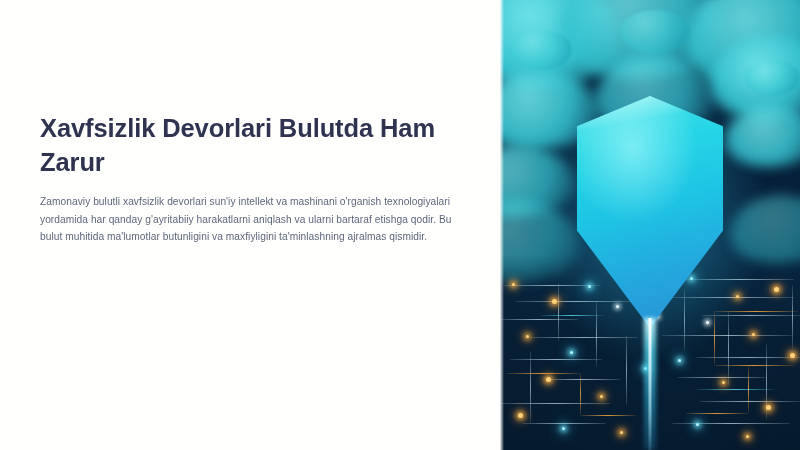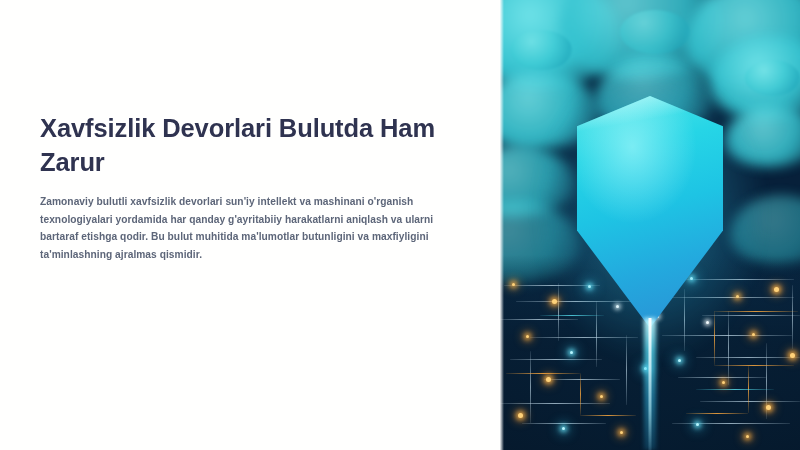--- a/index.html
+++ b/index.html
@@ -52,21 +52,20 @@
     margin: 0;
     padding-top: 22px;
     font-size: 10.2px;
     line-height: 1.72;
     color: #5d6679;
     max-width: 425px;
     letter-spacing: 0.05px;
   }
   .body-copy.second {
     padding-top: 14px;
-    font-weight: bold;
   }
 
   
   .image-panel {
     position: relative;
     width: 300px;
     height: 450px;
     overflow: hidden;
     background: #0b2740;
   }

